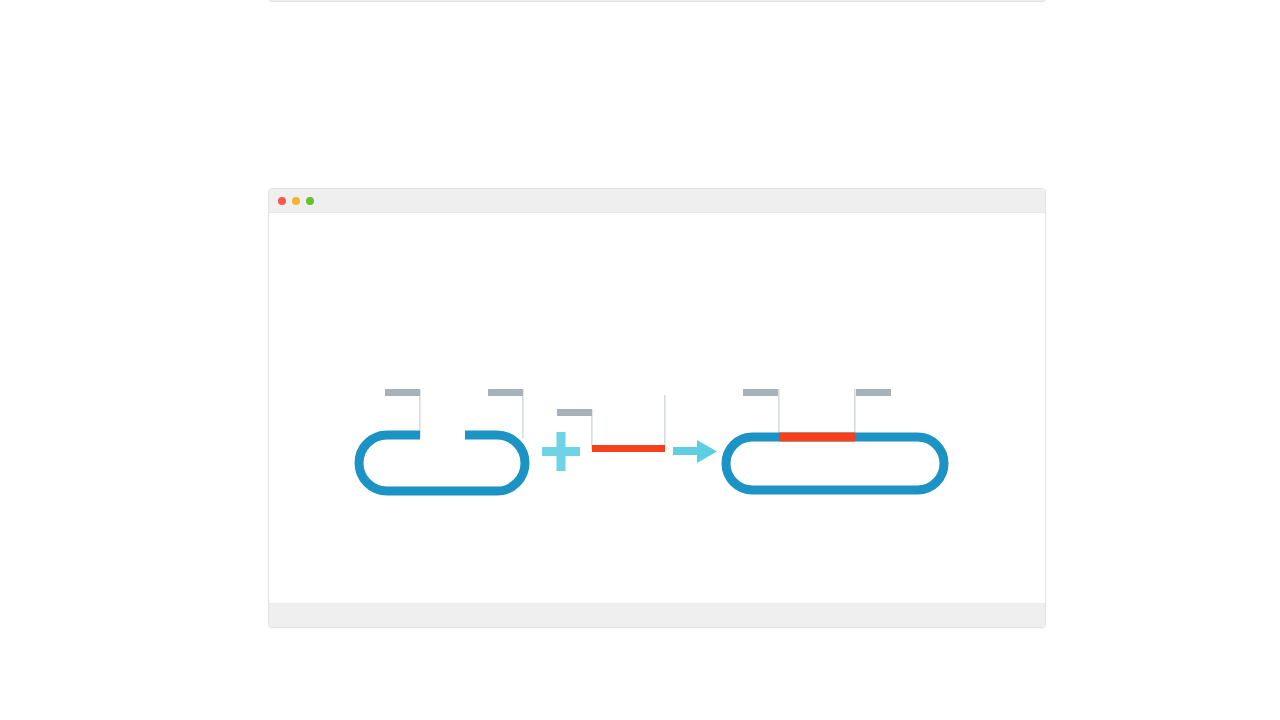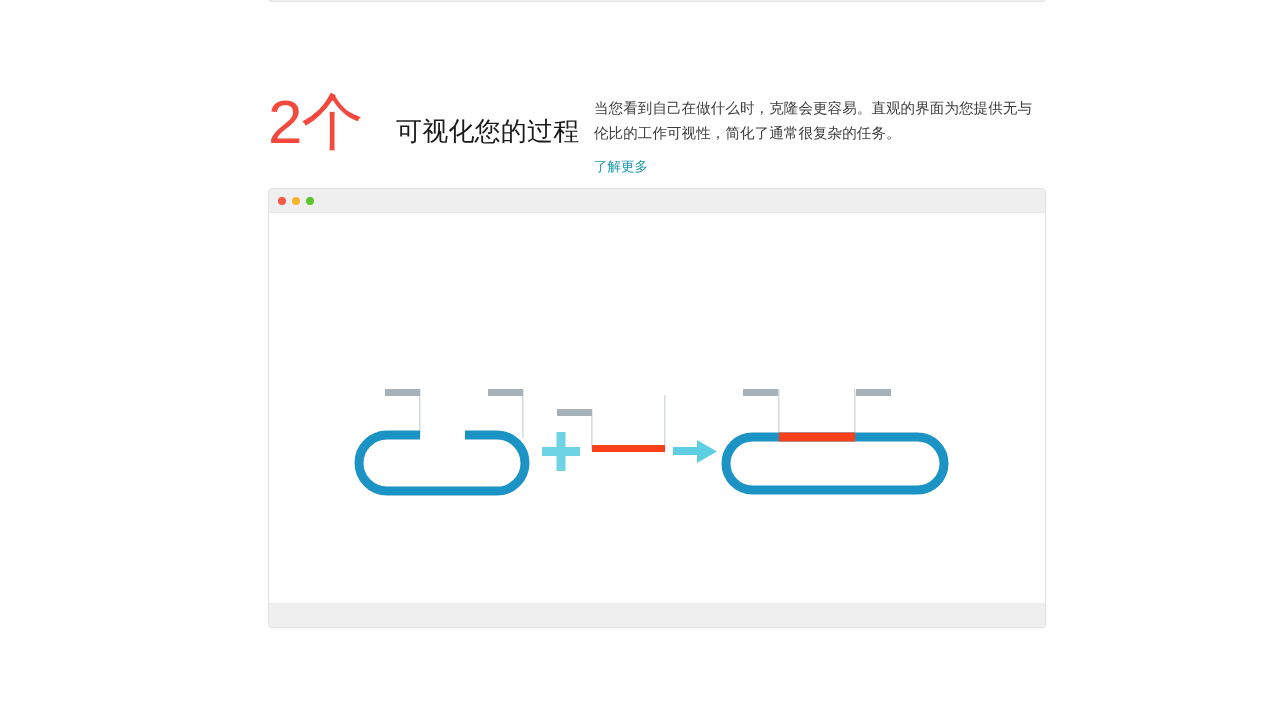--- a/index.html
+++ b/index.html
@@ -149,32 +149,20 @@
 
   .diagram svg { display: block; }
 </style>
 </head>
 <body>
 
 <div class="page">
 
   <div class="prev-window-bottom"></div>
 
-  <div class="feature-row">
-
-    <div class="step-number">2个</div>
-
-    <h2 class="feature-heading">可视化您的过程</h2>
-
-    <div class="feature-copy">
-      <p>当您看到自己在做什么时，克隆会更容易。直观的界面为您提供无与伦比的工作可视性，简化了通常很复杂的任务。</p>
-      <a class="learn-more">了解更多</a>
-    </div>
-
-  </div>
 
   <div class="browser-window">
 
     <div class="browser-titlebar">
       <span class="dot dot-red"></span>
       <span class="dot dot-yellow"></span>
       <span class="dot dot-green"></span>
     </div>
 
     <div class="browser-body">

